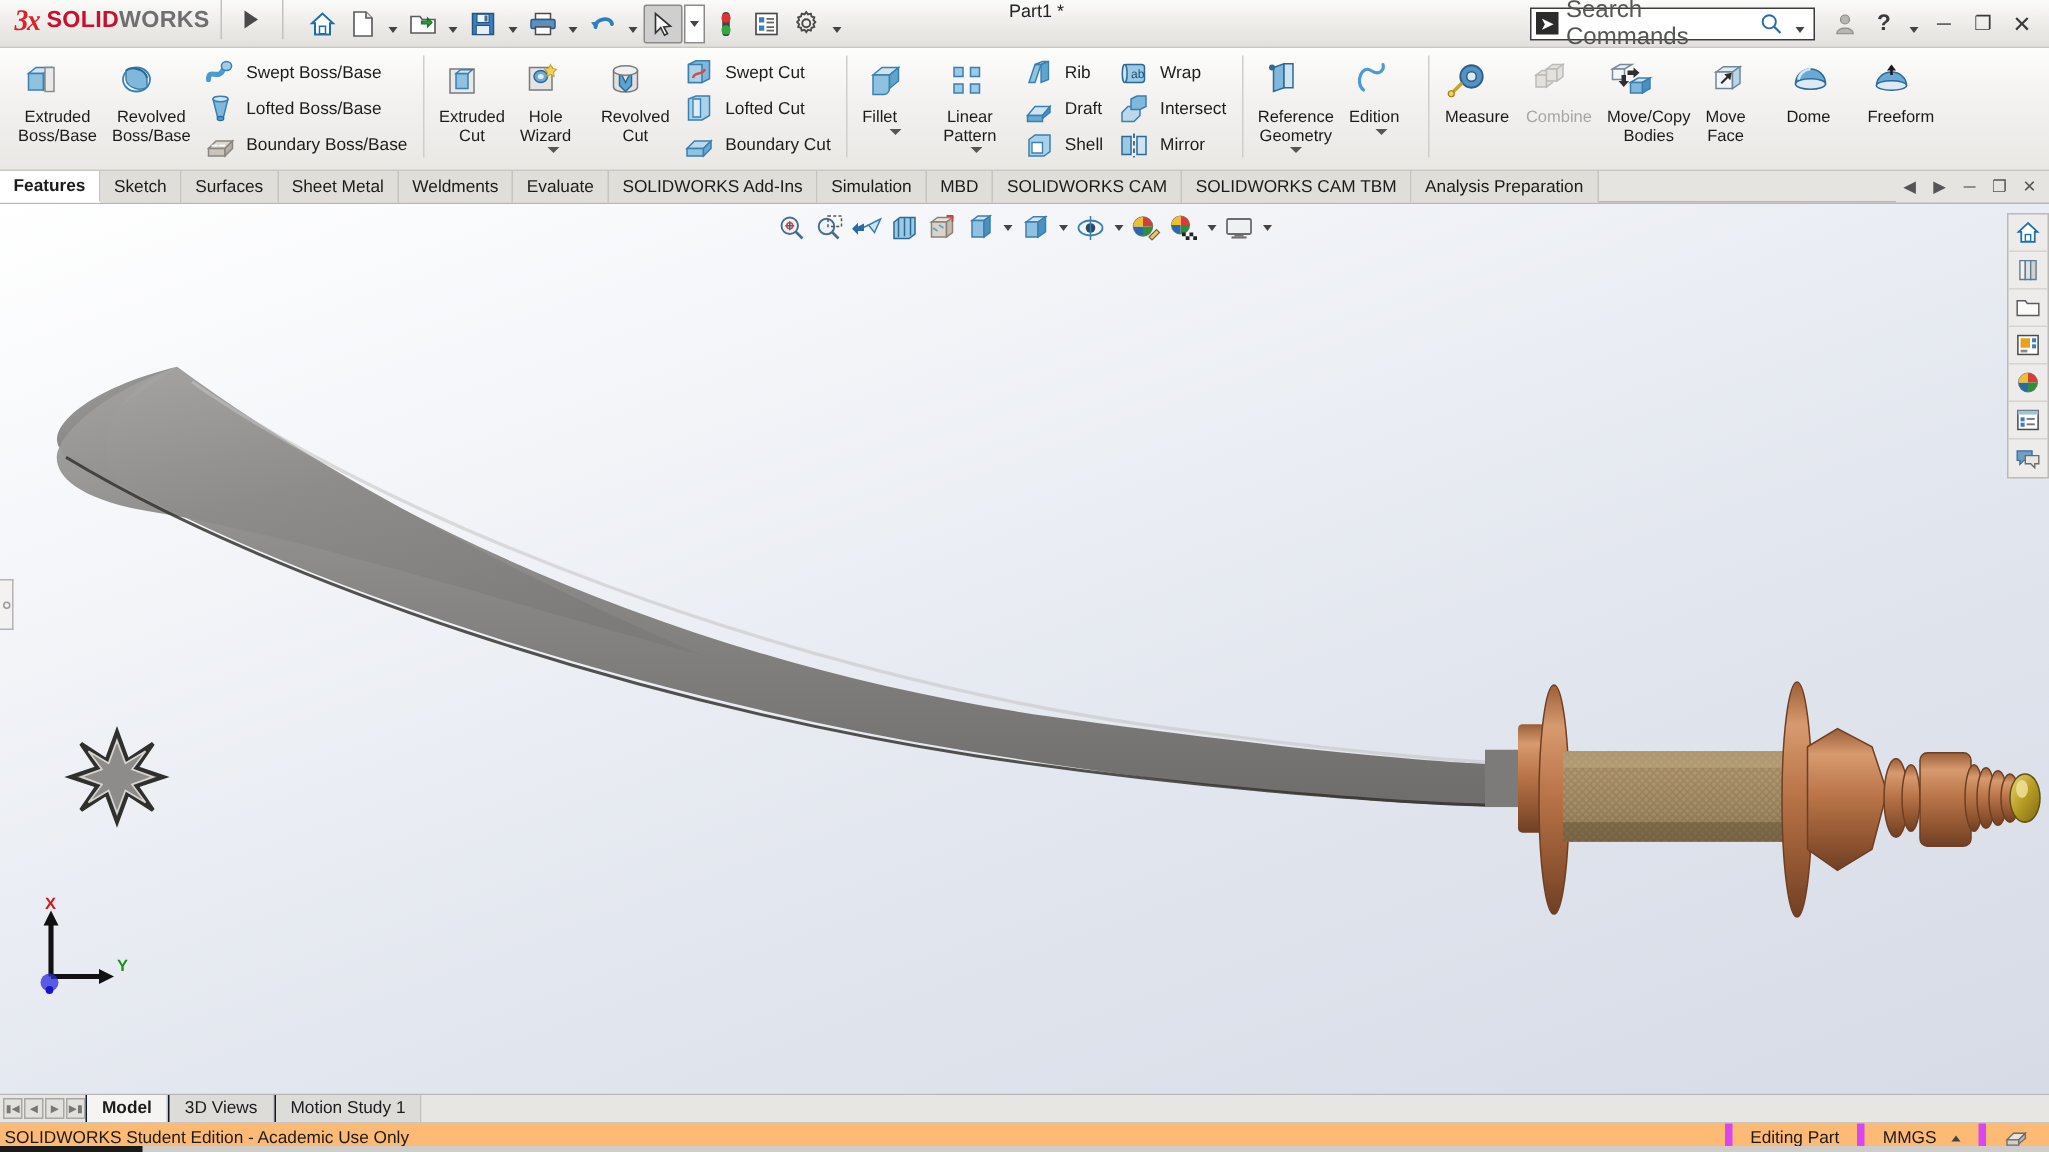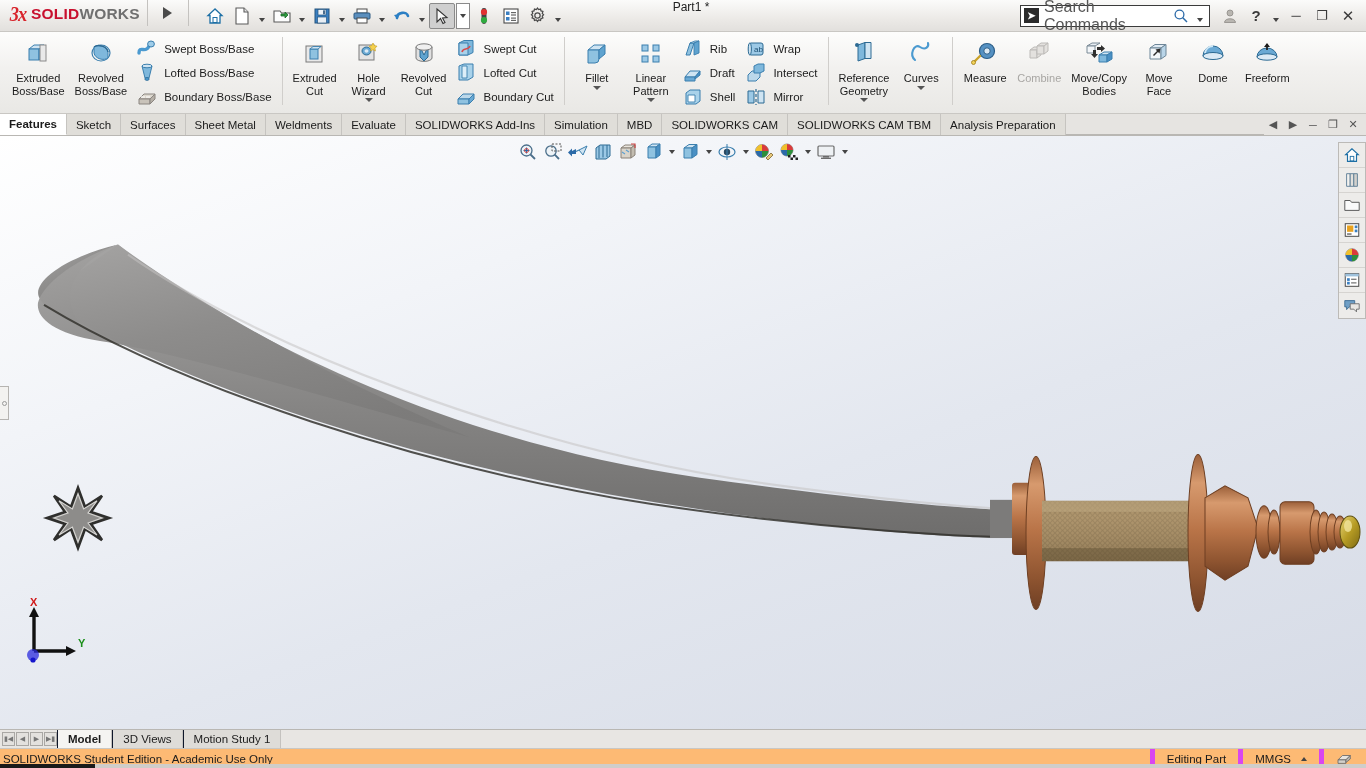--- a/index.html
+++ b/index.html
@@ -63,21 +63,21 @@
     background: linear-gradient(180deg,#fdfdfc 0%, #f2f1ef 45%, #e9e8e5 100%);
     border-bottom:1px solid #c9c7c3;
     display:flex; align-items:stretch; padding-left:2px; position:relative;
   }
   .rgroup { display:flex; align-items:flex-start; padding:3px 5px 0 5px; position:relative; }
   .rgroup + .rgroup::before {
     content:""; position:absolute; left:-1px; top:5px; bottom:8px; width:1px; background:#d0cecb;
   }
   .big {
     width:auto; min-width:54px; padding:2px 4px;
-    display:flex; flex-direction:column; align-items:center; justify-content:flex-start;
+    display:flex; flex-direction:column; align-items:flex-start; justify-content:flex-start;
     border:1px solid transparent; border-radius:2px; cursor:default;
   }
   .big.active { background:#c6c6c6; border:1px solid #8d8d8d; height:76px; }
   .big .lbl { font-size:11px; line-height:12.5px; text-align:center; margin-top:2px; color:#1b1b1b; }
   .big.dim .lbl { color:#a8a6a3; }
   .ico { display:flex;align-items:center;justify-content:center; }
   .i32 { width:32px;height:32px; }
   .i24 { width:24px;height:24px; }
   .stacked { display:flex; flex-direction:column; justify-content:flex-start; padding-top:3px; gap:2px;}
   .srow {
@@ -541,21 +541,21 @@
         <span class="dropcaret">
             <i></i>
           </span>
       </div>
       <div class="big">
         <span class="ico i32">
           <svg width="30" height="26" viewBox="0 0 30 26">
               <path d="M9 19 C3 14, 8 2, 14 6 C20 10, 23 5, 22 2" fill="none" stroke="#4b9ad0" stroke-width="2.1" stroke-linecap="round"></path>
             </svg>
         </span>
-        <span class="lbl">Curves</span>
+        <span class="lbl">Edition</span>
         <span class="dropcaret">
             <i></i>
           </span>
       </div>
     </div>
 
     <div class="rgroup">
       <div class="big">
         <span class="ico i32">
           <svg width="30" height="26" viewBox="0 0 30 26">

